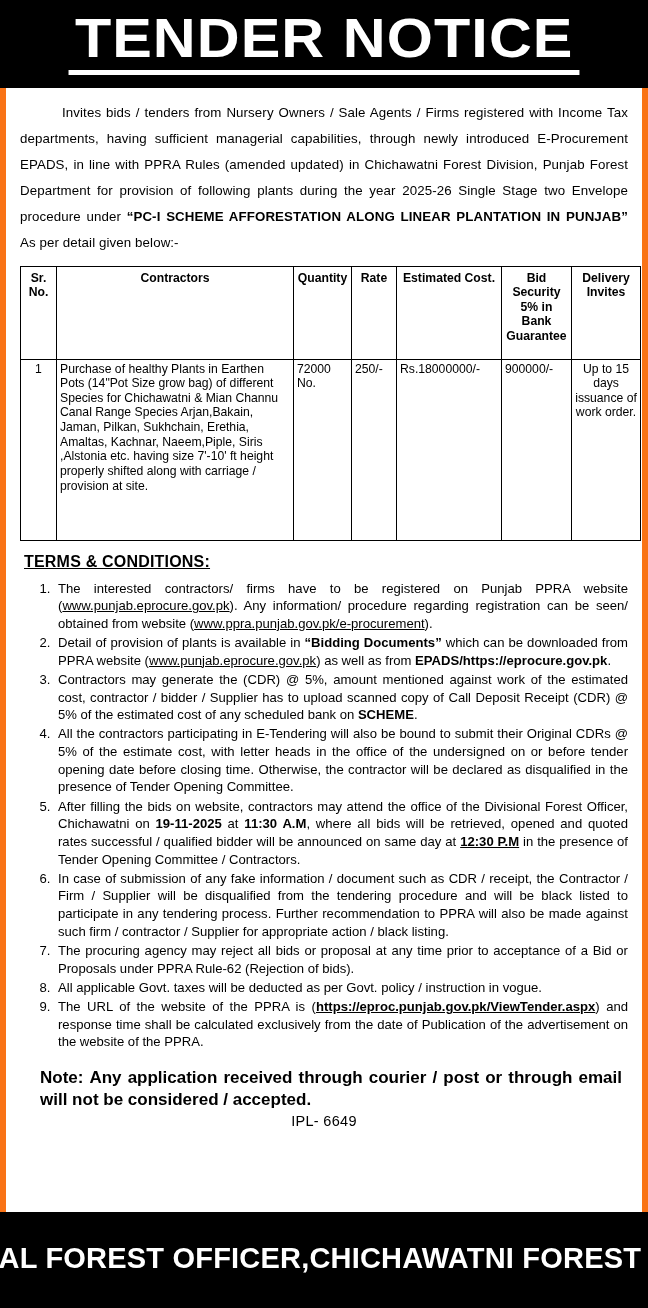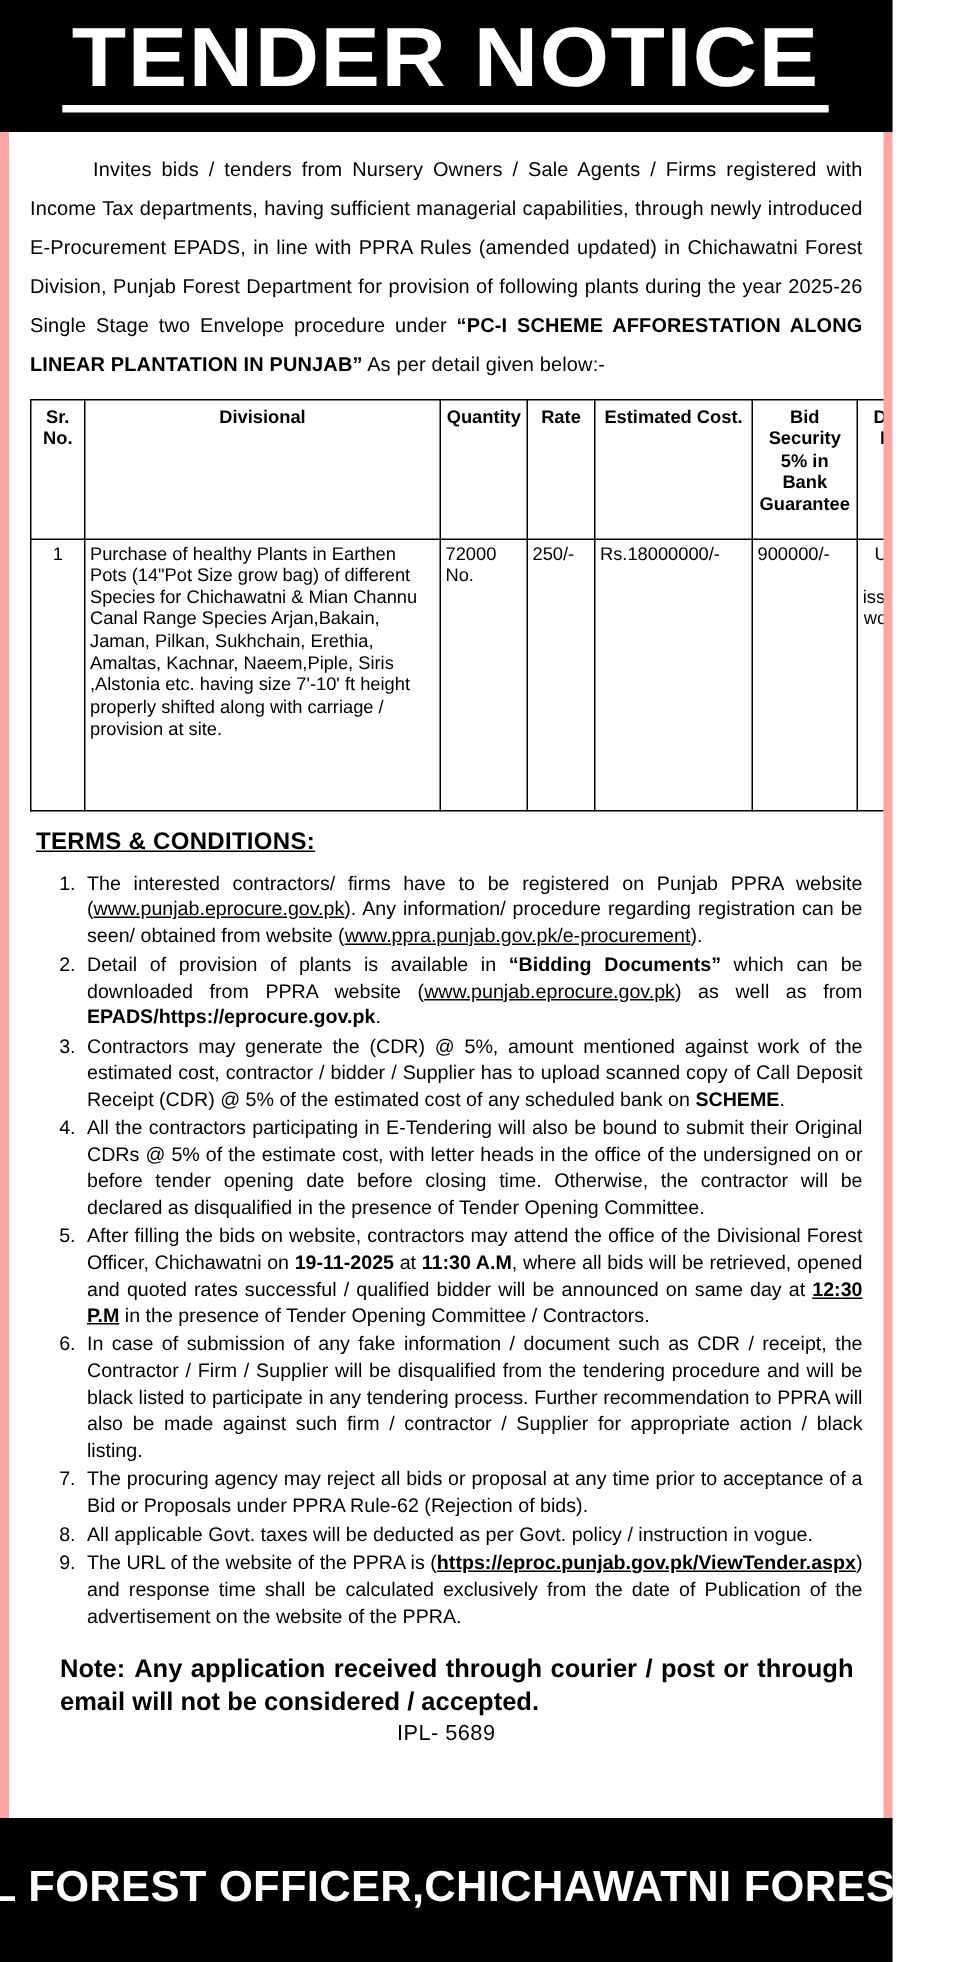--- a/index.html
+++ b/index.html
@@ -9,23 +9,23 @@
   }
   body {
     width: 648px;
     height: 1308px;
     font-family: "Liberation Sans", sans-serif;
     color: #000000;
     overflow: hidden;
   }
 
   .page {
-    width: 595px;
+    width: 648px;
     height: 1308px;
-    background: #fca5a5;
+    background: #f97316;
     display: flex;
     flex-direction: column;
     box-sizing: border-box;
   }
 
   
   .header-banner {
     background: #000000;
     height: 88px;
     flex: 0 0 88px;
@@ -186,21 +186,21 @@
         <col style="width:237px">
         <col style="width:58px">
         <col style="width:45px">
         <col style="width:105px">
         <col style="width:70px">
         <col style="width:69px">
       </colgroup>
       <thead>
         <tr>
           <th>Sr. No.</th>
-          <th>Divisional</th>
+          <th>Contractors</th>
           <th>Quantity</th>
           <th>Rate</th>
           <th>Estimated Cost.</th>
           <th>Bid Security 5% in Bank Guarantee</th>
           <th>Delivery Invites</th>
         </tr>
       </thead>
       <tbody>
         <tr class="data-row">
           <td class="c-sr">1</td>
@@ -231,21 +231,21 @@
 
       <li><span>The procuring agency may reject all bids or proposal at any time prior to acceptance of a Bid or Proposals under PPRA Rule-62 (Rejection of bids).</span></li>
 
       <li><span>All applicable Govt. taxes will be deducted as per Govt. policy / instruction in vogue.</span></li>
 
       <li><span>The URL of the website of the PPRA is (</span><span class="bu">https://eproc.punjab.gov.pk/ViewTender.aspx</span><span>) and response time shall be calculated exclusively from the date of Publication of the advertisement on the website of the PPRA.</span></li>
     </ol>
 
     <div class="note"><span class="note-label">Note:</span><span>Any application received through courier / post or through email will not be considered / accepted.</span></div>
 
-    <div class="ipl">IPL- 5689</div>
+    <div class="ipl">IPL- 6649</div>
 
     <div class="spacer"></div>
   </div>
 
   <div class="footer-banner">
     <div class="footer-line">DIVISIONAL FOREST OFFICER,</div>
     <div class="footer-line">CHICHAWATNI FOREST DIVISION</div>
   </div>
 
 </div>

